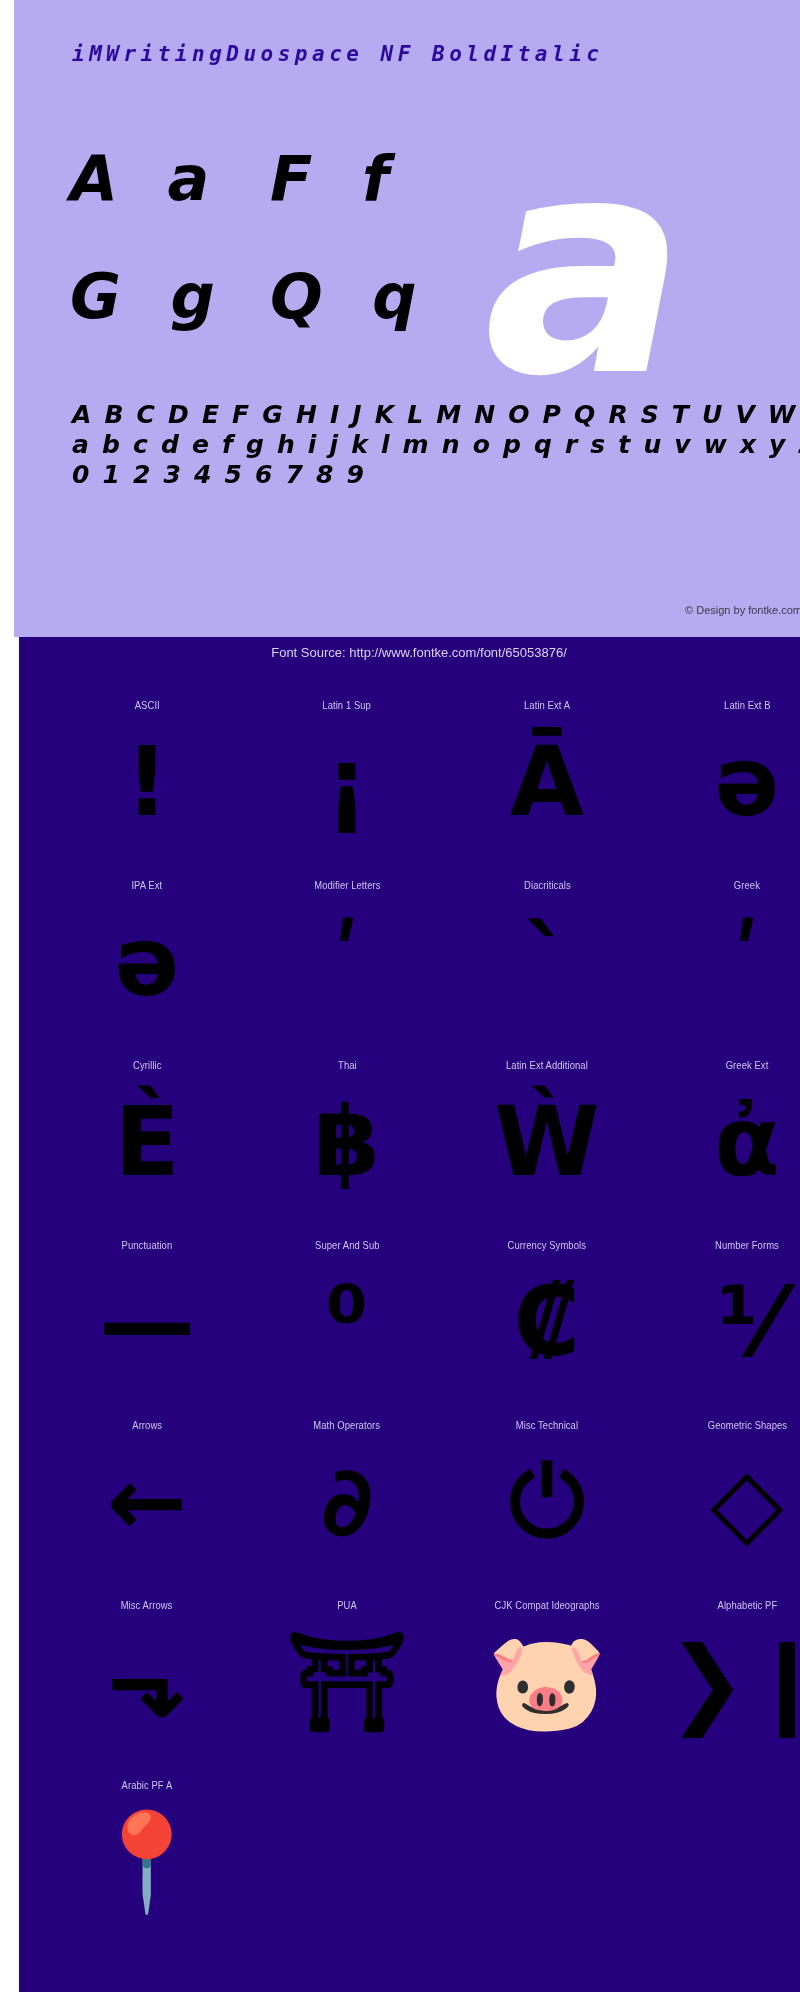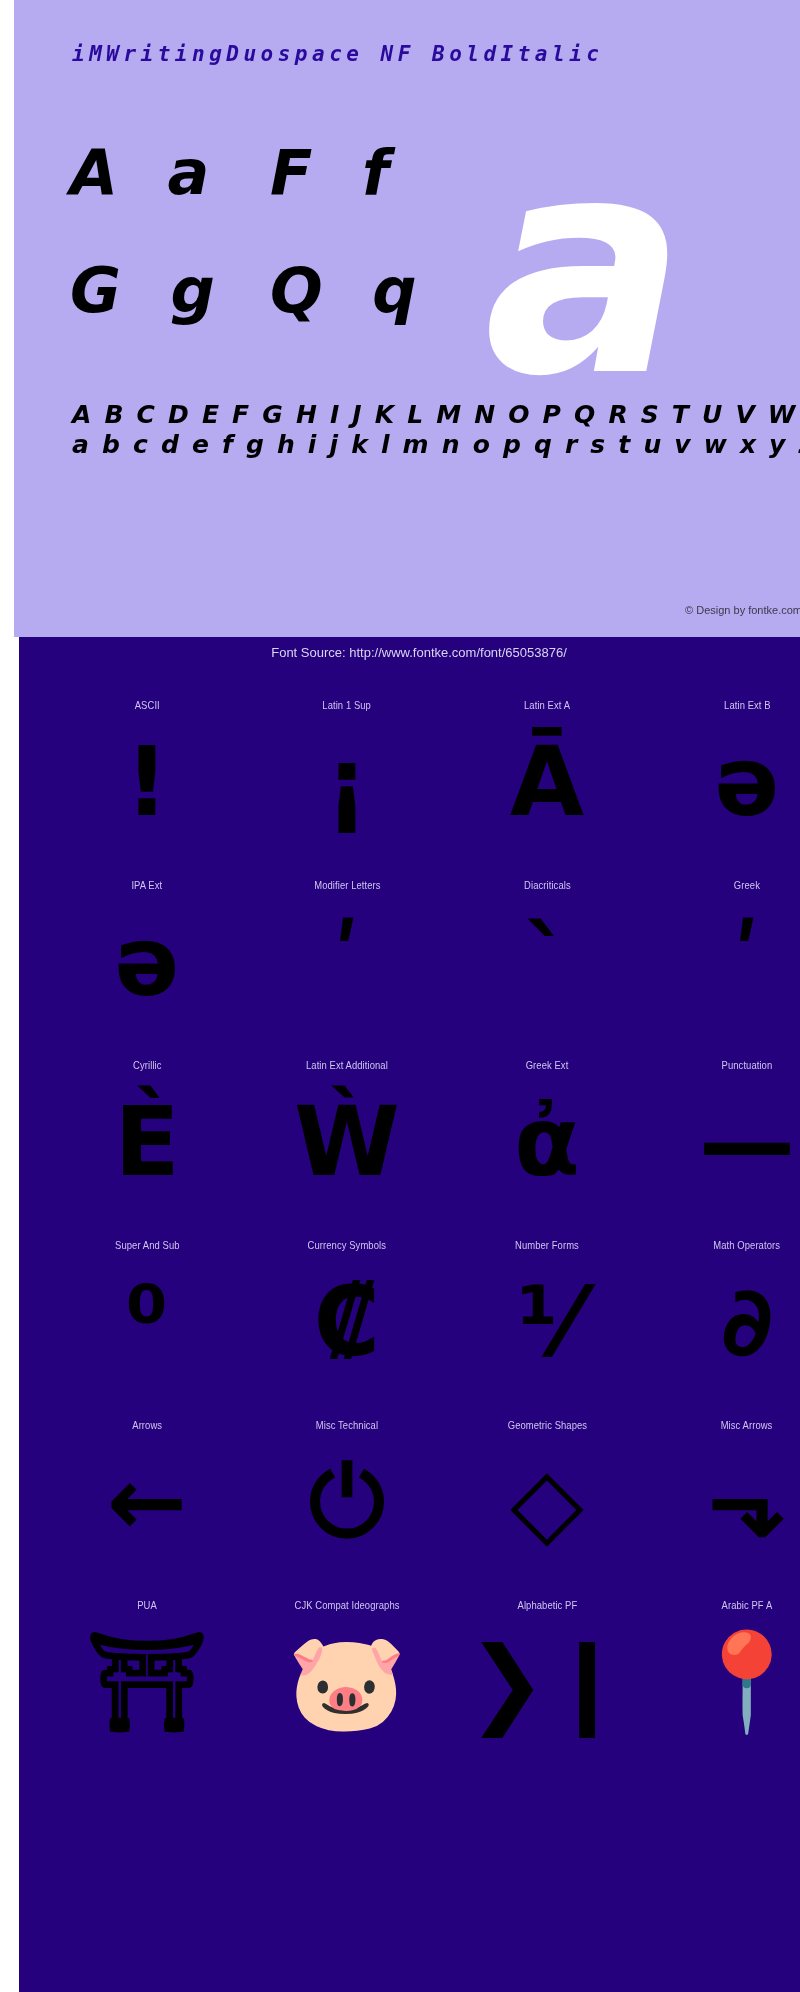--- a/index.html
+++ b/index.html
@@ -40,21 +40,21 @@
     font-weight: bold;
     font-size: 21px;
     letter-spacing: 4.5px;
     color: #2a0a9c;
     white-space: pre;
   }
 
   #pair-grid {
     position: absolute;
     left: 56px;
-    top: 142px;
+    top: 148px;
     width: 400px;
   }
   .pair-row {
     display: flex;
     align-items: baseline;
     height: 118px;
   }
   .pair-cell {
     width: 200px;
     font-family: "DejaVu Sans", sans-serif;
@@ -191,20 +191,21 @@
         <div class="pair-cell">G g</div>
         <div class="pair-cell">Q q</div>
       </div>
     </div>
 
     <div id="big-glyph">a</div>
 
     <div id="alphabet-block">
       <div class="alpha-line">A B C D E F G H I J K L M N O P Q R S T U V W X Y Z</div>
       <div class="alpha-line">a b c d e f g h i j k l m n o p q r s t u v w x y z</div>
+      <div class="alpha-line">0 1 2 3 4 5 6 7 8 9</div>
     </div>
 
     <div id="copyright">© Design by fontke.com</div>
   </div>
 
   <div id="coverage-panel">
 
     <div id="font-source">Font Source: http://www.fontke.com/font/65053876/</div>
 
     <div id="coverage-grid">
@@ -238,20 +239,24 @@
         </div>
         <div class="cov-cell">
           <div class="cov-label">Greek</div>
           <div class="cov-glyph sym">ʹ</div>
         </div>
         <div class="cov-cell">
           <div class="cov-label">Cyrillic</div>
           <div class="cov-glyph sym">Ѐ</div>
         </div>
         <div class="cov-cell">
+          <div class="cov-label">Thai</div>
+          <div class="cov-glyph sym">฿</div>
+        </div>
+        <div class="cov-cell">
           <div class="cov-label">Latin Ext Additional</div>
           <div class="cov-glyph sym">Ẁ</div>
         </div>
         <div class="cov-cell">
           <div class="cov-label">Greek Ext</div>
           <div class="cov-glyph sym">ἀ</div>
         </div>
         <div class="cov-cell">
           <div class="cov-label">Punctuation</div>
           <div class="cov-glyph sym">—</div>
@@ -262,28 +267,28 @@
         </div>
         <div class="cov-cell">
           <div class="cov-label">Currency Symbols</div>
           <div class="cov-glyph sym">₡</div>
         </div>
         <div class="cov-cell">
           <div class="cov-label">Number Forms</div>
           <div class="cov-glyph sym">⅟</div>
         </div>
         <div class="cov-cell">
+          <div class="cov-label">Arrows</div>
+          <div class="cov-glyph sym">←</div>
+        </div>
+        <div class="cov-cell">
           <div class="cov-label">Math Operators</div>
           <div class="cov-glyph sym">∂</div>
         </div>
         <div class="cov-cell">
-          <div class="cov-label">Arrows</div>
-          <div class="cov-glyph sym">←</div>
-        </div>
-        <div class="cov-cell">
           <div class="cov-label">Misc Technical</div>
           <div class="cov-glyph sym">⏻</div>
         </div>
         <div class="cov-cell">
           <div class="cov-label">Geometric Shapes</div>
           <div class="cov-glyph sym">◇</div>
         </div>
         <div class="cov-cell">
           <div class="cov-label">Misc Arrows</div>
           <div class="cov-glyph sym">⬎</div>

